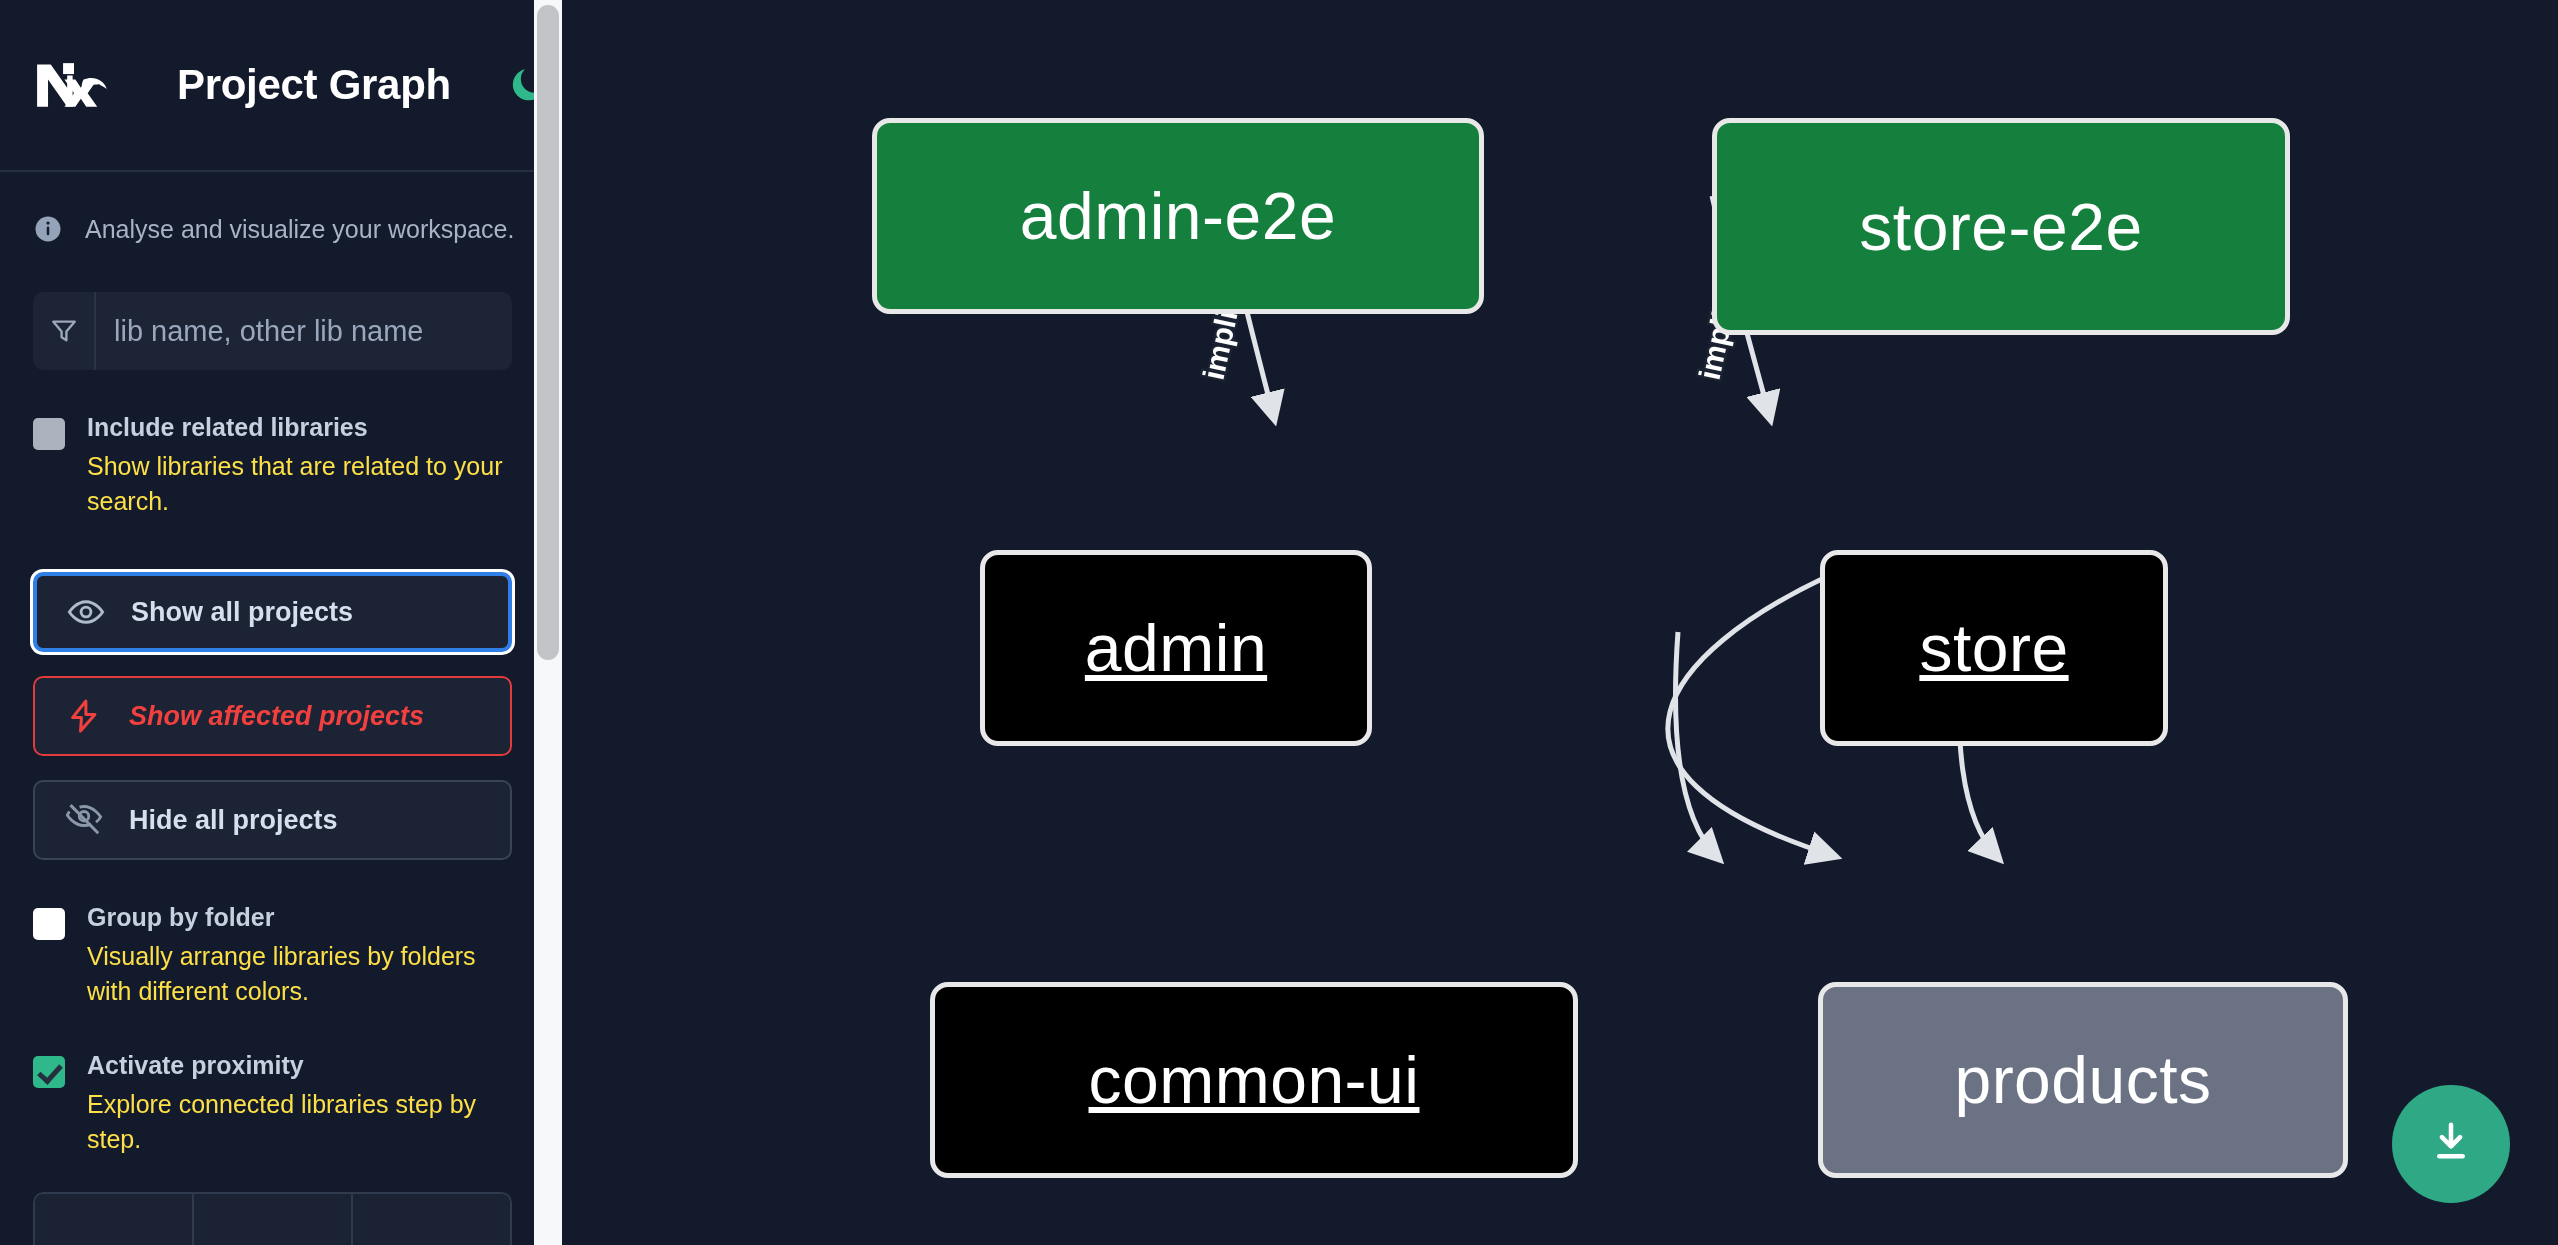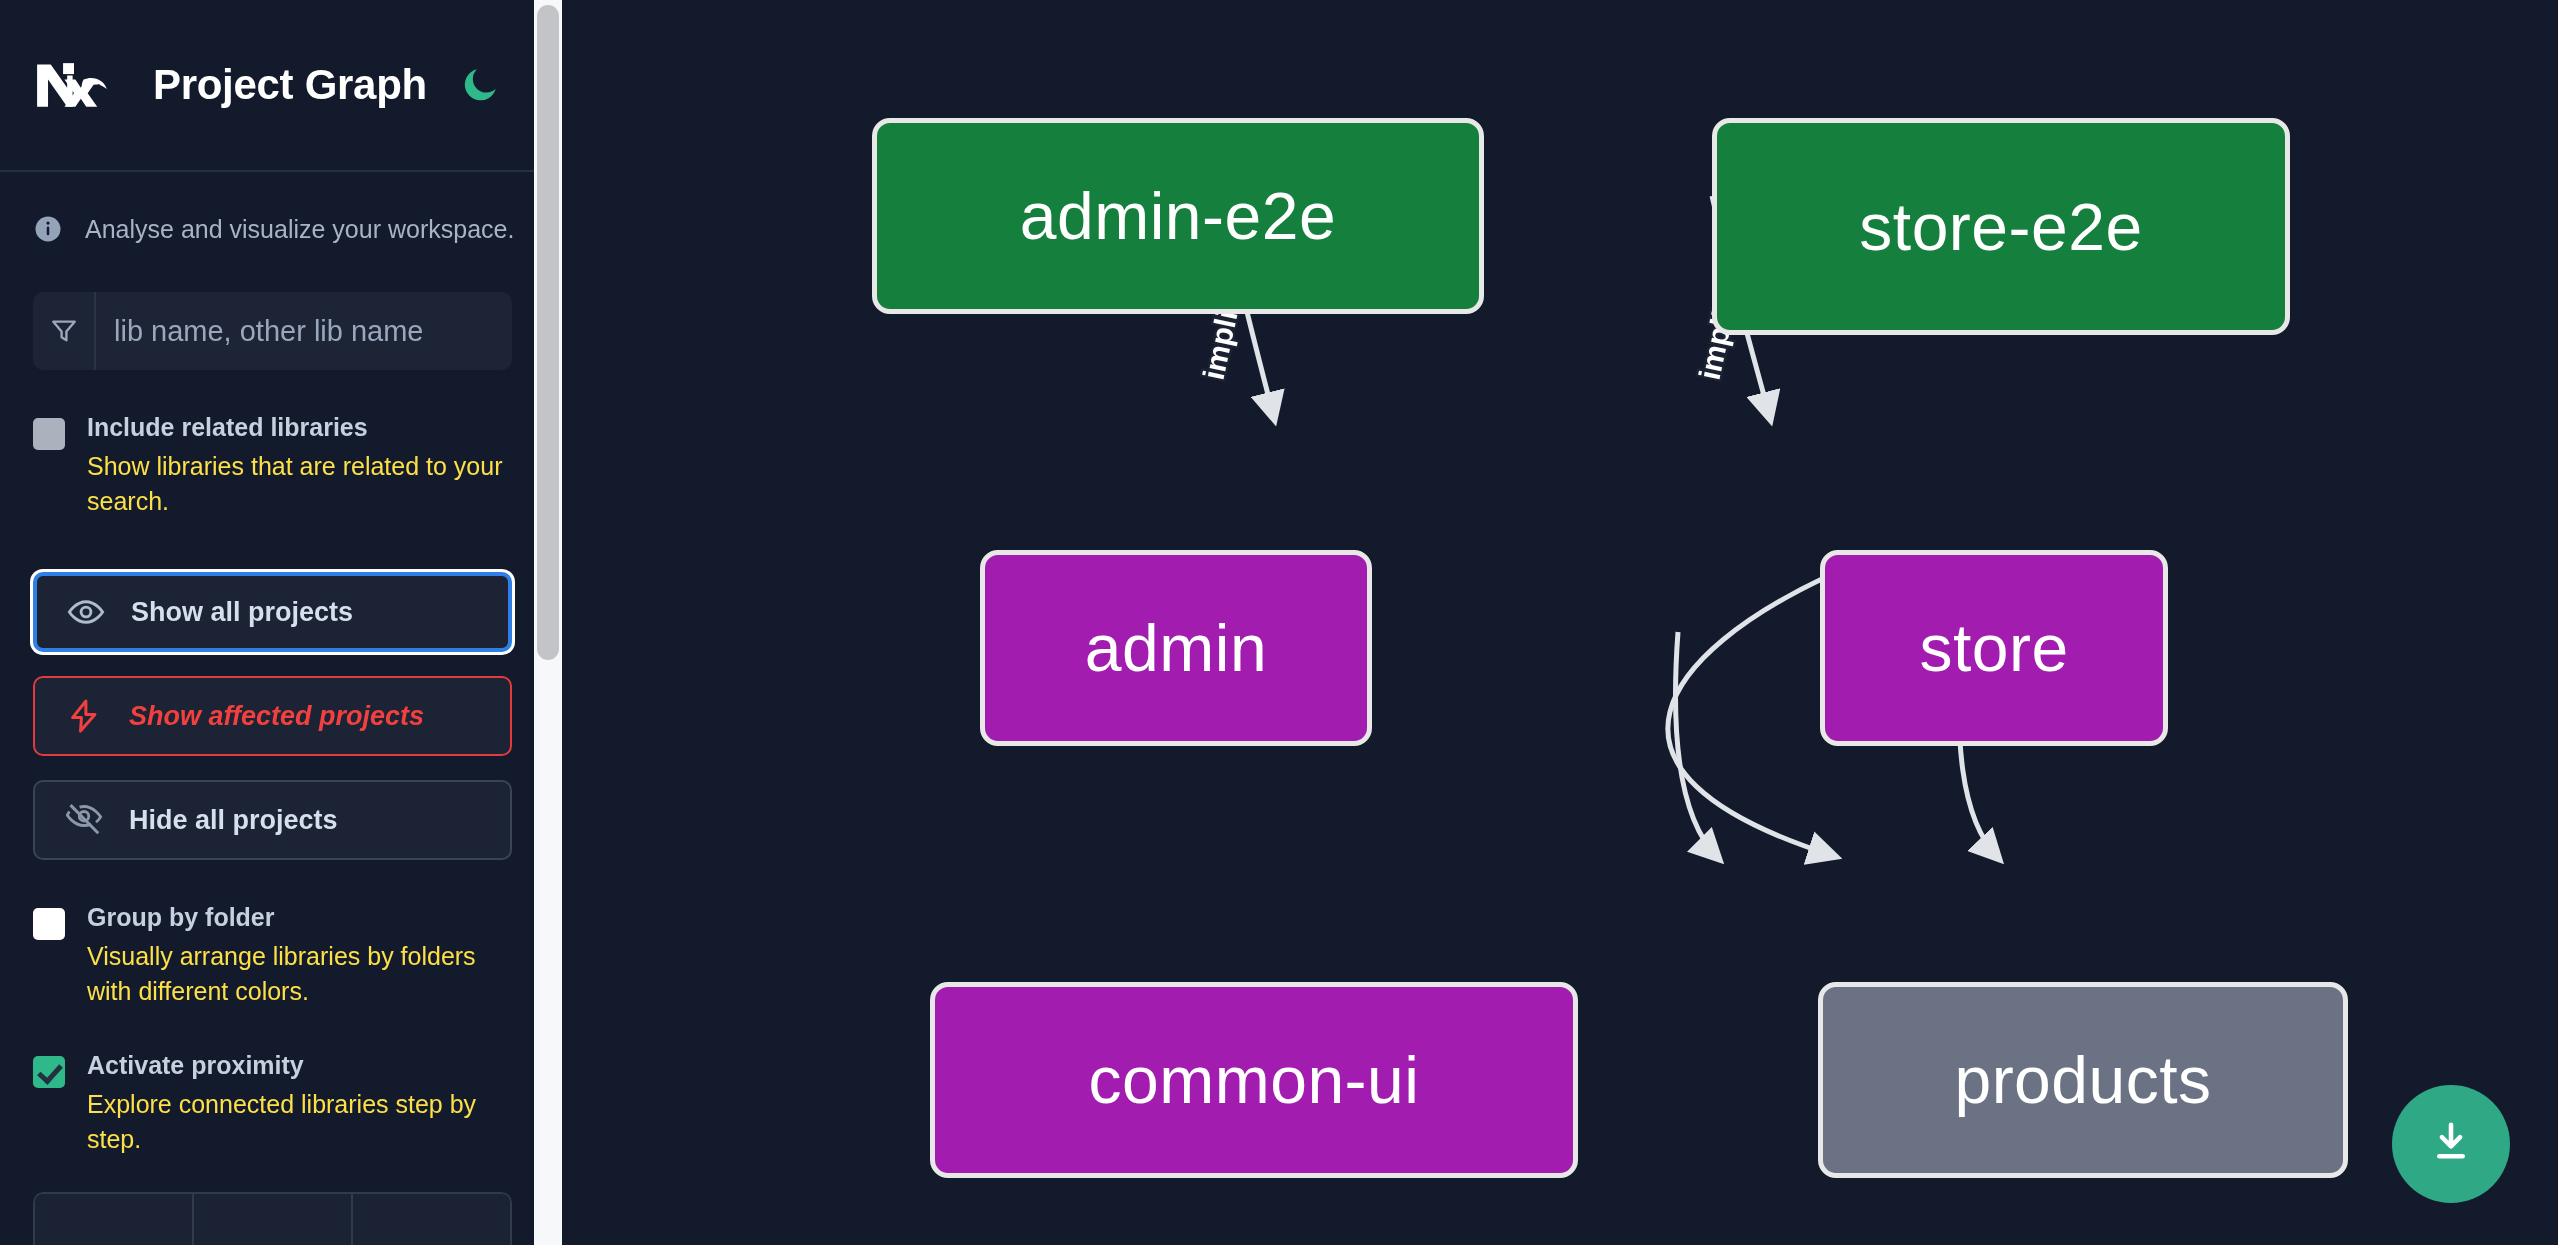--- a/index.html
+++ b/index.html
@@ -40,20 +40,21 @@
   }
 
   
   .sb-header {
     height: 172px;
     display: flex;
     align-items: center;
     padding: 0 0 0 33px;
     border-bottom: 2px solid #252e42;
     background: #121a2b;
+    gap: 24px;
   }
   .nx-logo {
     width: 82px; height: 52px;
     flex: 0 0 82px;
     margin-right: 38px;
   }
   .app-title {
     font-size: 42px;
     font-weight: 700;
     color: #ffffff;
@@ -239,21 +240,21 @@
     border: 5px solid #e8e8e8;
     border-radius: 18px;
     color: #ffffff;
     font-size: 66px;
     font-weight: 400;
     letter-spacing: 0.5px;
     cursor: pointer;
     white-space: nowrap;
   }
   .gnode-app { background: #15803d; }
-  .gnode-lib { background: #a21caf; }
+  .gnode-lib { background: #000000; text-decoration: underline; }
   .gnode-dim { background: #6a7283; }
 
   
   .fab {
     position: absolute;
     right: 48px;
     bottom: 42px;
     width: 118px; height: 118px;
     border-radius: 50%;
     background: #2fa885;

